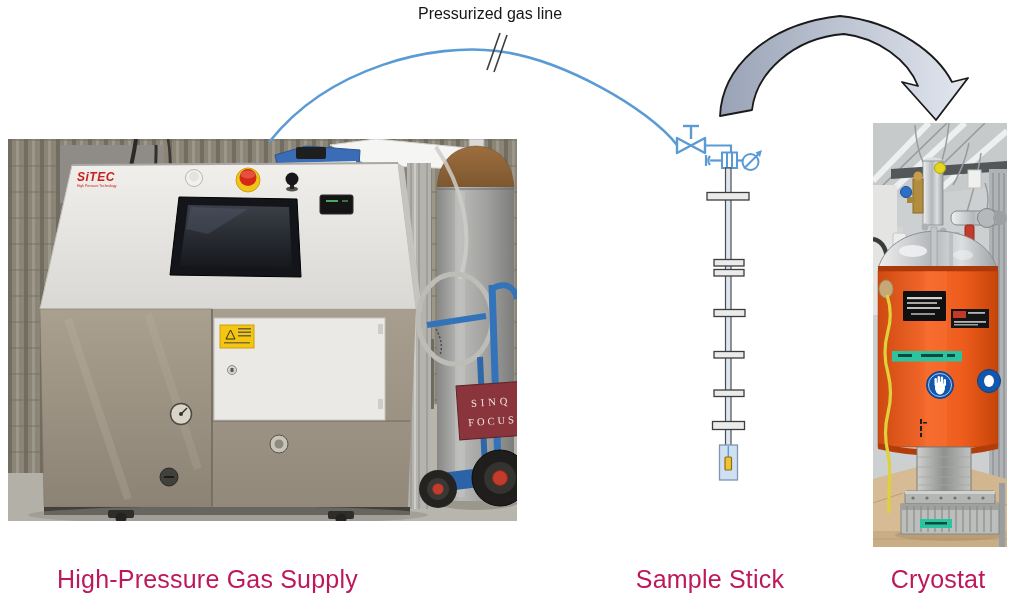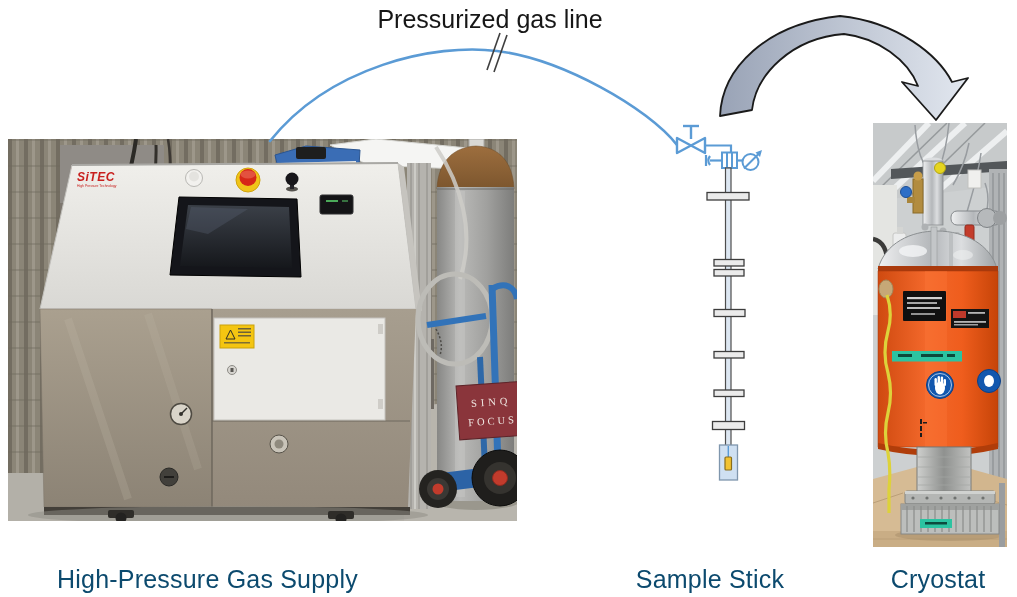--- a/index.html
+++ b/index.html
@@ -3,23 +3,23 @@
 <meta charset="utf-8">
 <style>
   html,body{margin:0;padding:0;background:#ffffff;}
   #canvas{
     position:relative;width:1017px;height:597px;background:#ffffff;overflow:hidden;
     font-family:"Liberation Sans", sans-serif;color:#1a1a1a;
   }
   .abs{position:absolute;}
   .caption{
     position:absolute;font-size:25px;line-height:30px;text-align:center;
-    color:#0c4a6e;letter-spacing:0.2px;white-space:nowrap;
+    color:#be185d;letter-spacing:0.2px;white-space:nowrap;
   }
-  #figure-title{position:absolute;font-size:25px;text-align:center;color:#161616;white-space:nowrap;}
+  #figure-title{position:absolute;font-size:16px;text-align:center;color:#161616;white-space:nowrap;}
   svg{display:block;}
   .photo{position:absolute;}
 </style>
 </head>
 <body>
 <div id="canvas">
 
 <div id="figure-title" style="left:340px;top:5px;width:300px;">Pressurized gas line</div>
 
 <div class="photo" style="left:8px;top:139px;width:509px;height:382px;">

